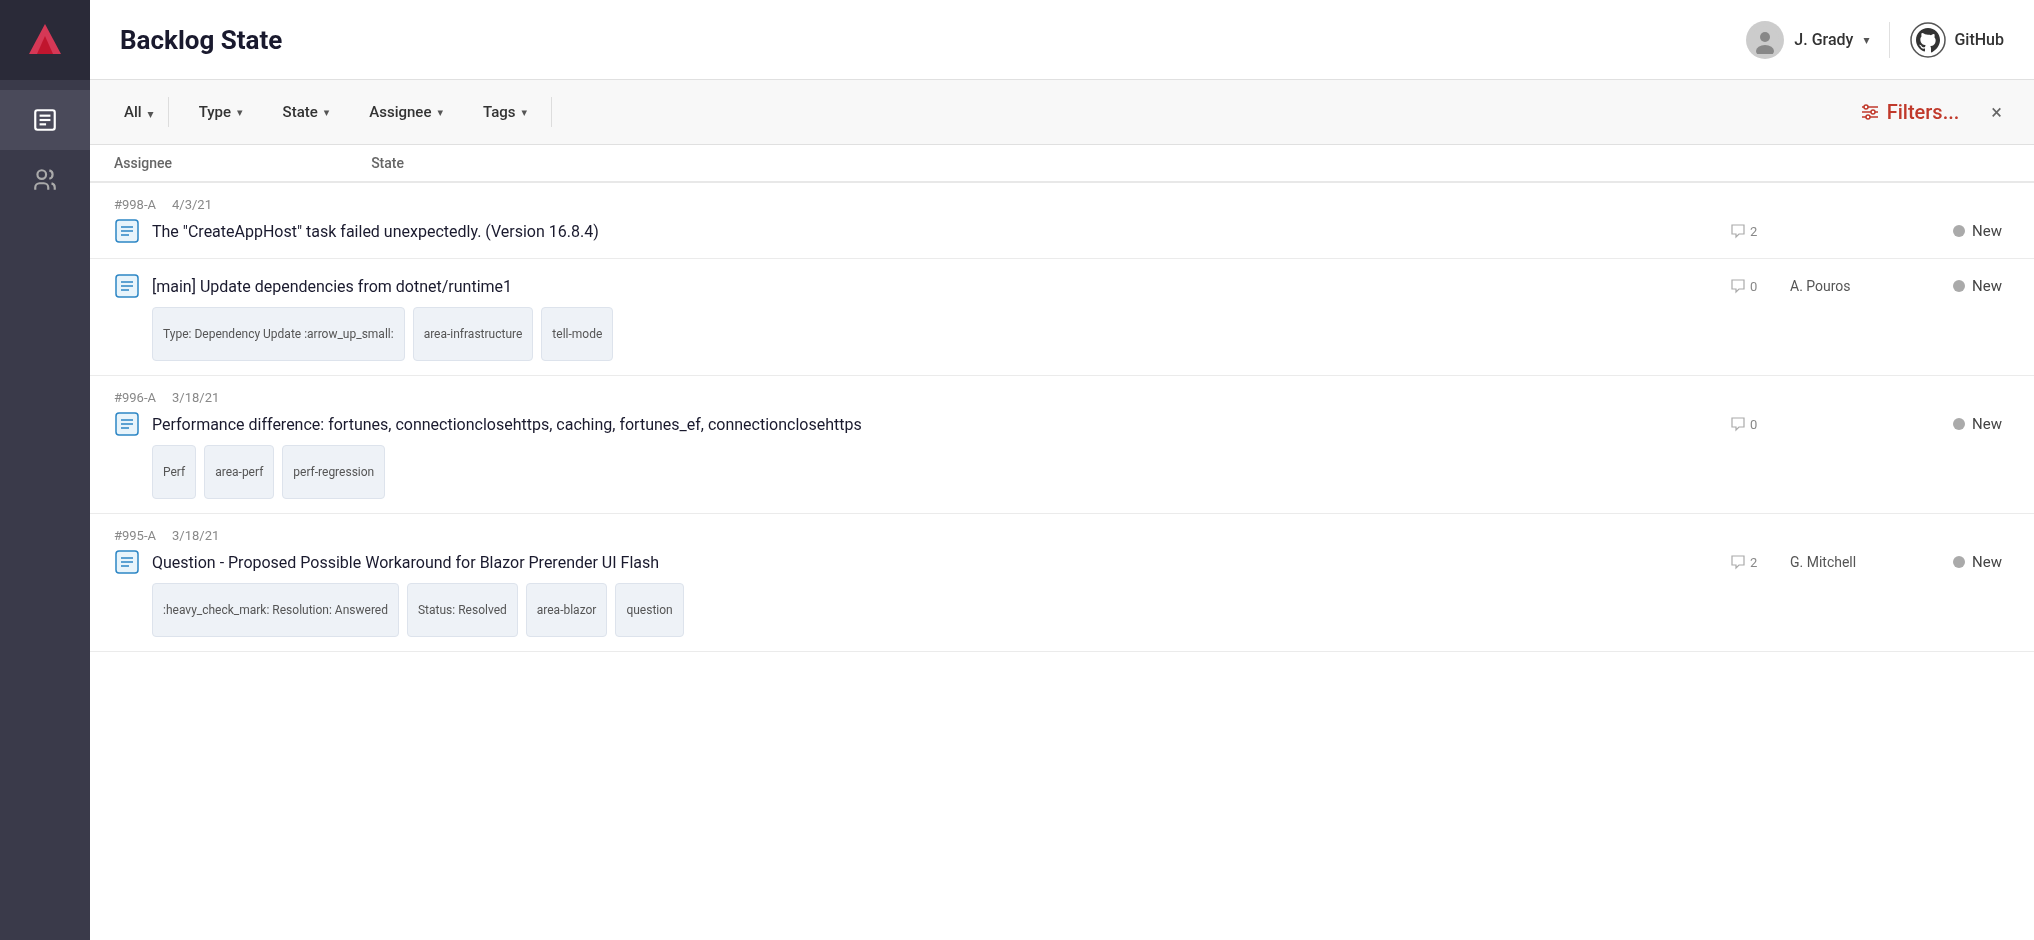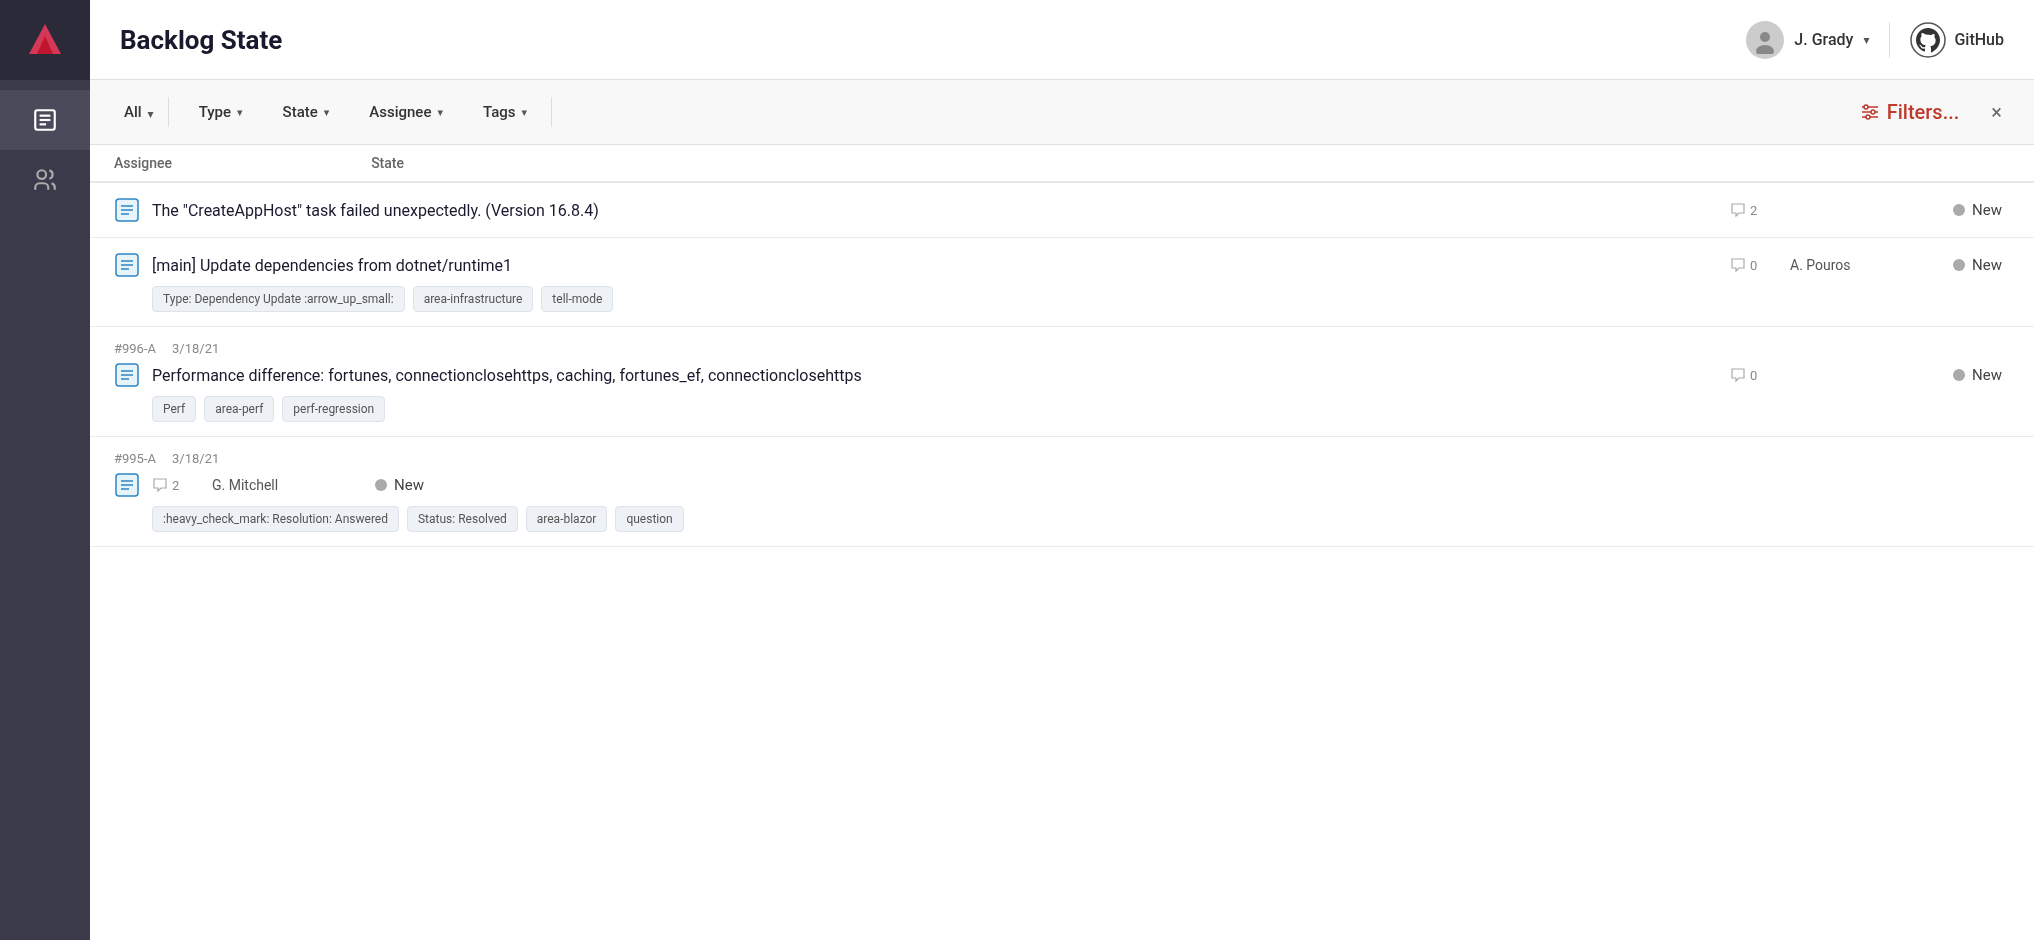--- a/index.html
+++ b/index.html
@@ -278,21 +278,21 @@
       display: flex;
       flex-wrap: wrap;
       gap: 8px;
       margin-top: 8px;
       padding-left: 38px;
     }
     .tag {
       background: #eef2f7;
       color: #555;
       font-size: 12px;
-      padding: 5px 10px;
+      padding: 19px 10px;
       border-radius: 4px;
       border: 1px solid #dde3ec;
     }
 
     
     .table-body::-webkit-scrollbar { width: 6px; }
     .table-body::-webkit-scrollbar-thumb { background: #ccc; border-radius: 3px; }
   </style>
 </head>
 <body>
@@ -390,20 +390,24 @@
     </div>
   </div>
 
   <div class="table-header">
     <div class="col-assignee">Assignee</div>
     <div class="col-state">State</div>
   </div>
 
   <div class="table-body" id="table-body">
   <div class="row-item">
+        <div class="row-meta">
+          <span class="row-id">#998-A</span>
+          <span class="row-date">4/3/21</span>
+        </div>
         <div class="row-main">
           <span class="row-icon"><svg width="26" height="26" viewBox="0 0 26 26" fill="none">
               <rect x="2" y="2" width="22" height="22" rx="3" fill="#e8f4fb" stroke="#2d86c5" stroke-width="1.5"></rect>
               <line x1="7" y1="9" x2="19" y2="9" stroke="#2d86c5" stroke-width="1.5"></line>
               <line x1="7" y1="13" x2="19" y2="13" stroke="#2d86c5" stroke-width="1.5"></line>
               <line x1="7" y1="17" x2="15" y2="17" stroke="#2d86c5" stroke-width="1.5"></line>
             </svg></span>
           <span class="row-title-text">The "CreateAppHost" task failed unexpectedly. (Version 16.8.4)</span>
           <span class="row-comments"><svg width="16" height="16" viewBox="0 0 16 16" fill="none">
               <path d="M2 2h12v9H9l-3 3v-3H2V2z" stroke="#aaa" stroke-width="1.2" fill="none"></path>
@@ -463,20 +467,21 @@
           <span class="row-id">#995-A</span>
           <span class="row-date">3/18/21</span>
         </div>
         <div class="row-main">
           <span class="row-icon"><svg width="26" height="26" viewBox="0 0 26 26" fill="none">
               <rect x="2" y="2" width="22" height="22" rx="3" fill="#e8f4fb" stroke="#2d86c5" stroke-width="1.5"></rect>
               <line x1="7" y1="9" x2="19" y2="9" stroke="#2d86c5" stroke-width="1.5"></line>
               <line x1="7" y1="13" x2="19" y2="13" stroke="#2d86c5" stroke-width="1.5"></line>
               <line x1="7" y1="17" x2="15" y2="17" stroke="#2d86c5" stroke-width="1.5"></line>
             </svg></span>
+          <span class="row-title-text">Question - Proposed Possible Workaround for Blazor Prerender UI Flash</span>
           <span class="row-comments"><svg width="16" height="16" viewBox="0 0 16 16" fill="none">
               <path d="M2 2h12v9H9l-3 3v-3H2V2z" stroke="#aaa" stroke-width="1.2" fill="none"></path>
             </svg>2</span>
           <span class="row-assignee-name">G. Mitchell</span>
           <span class="row-state"><span class="state-dot"></span>New</span>
         </div>
         <div class="row-tags">
           <span class="tag">:heavy_check_mark: Resolution: Answered</span>
           <span class="tag">Status: Resolved</span>
           <span class="tag">area-blazor</span>

